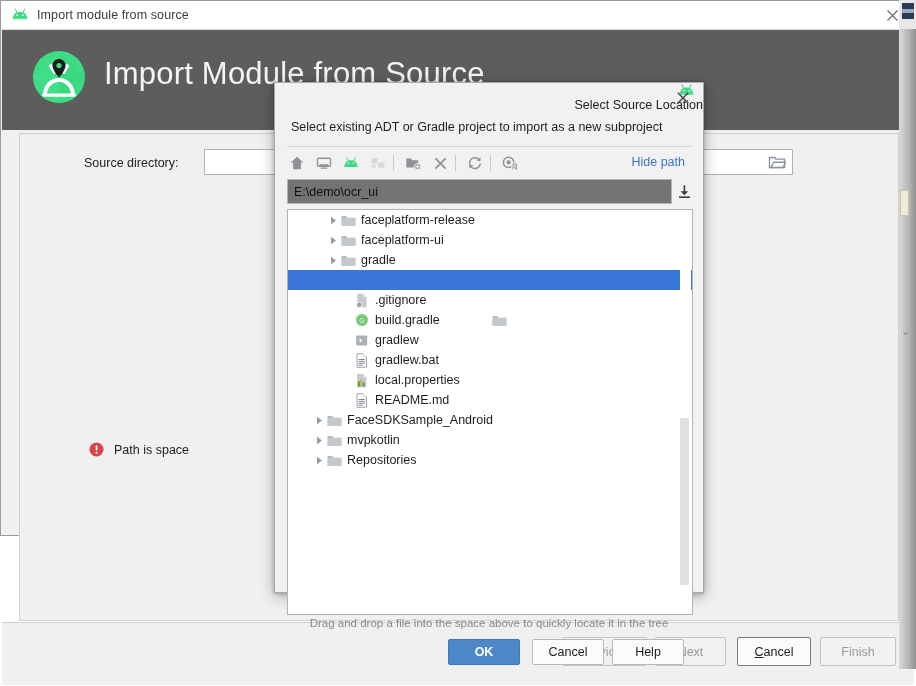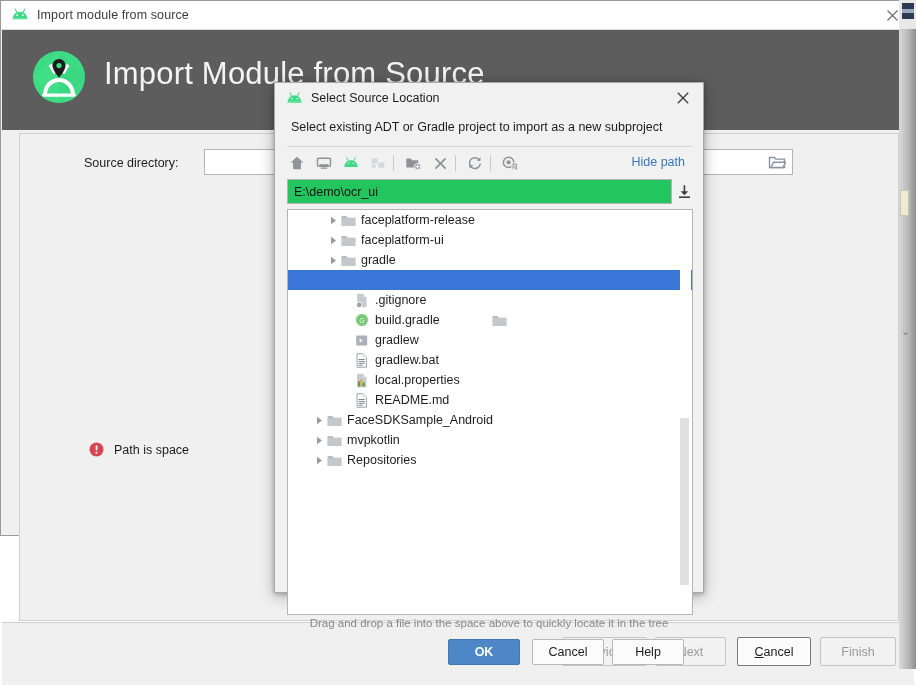--- a/index.html
+++ b/index.html
@@ -178,22 +178,23 @@
     width: 430px; height: 511px;
     background: #f1f1f1;
     border: 1px solid #a8a8a8;
     box-shadow: 0 3px 14px rgba(0,0,0,.30), 0 1px 4px rgba(0,0,0,.22);
   }
   #dlg-titlebar {
     position: absolute;
     left: 0; top: 0;
     width: 428px; height: 30px;
     background: #f1f1f1;
-    display: flex; align-items: center;
+    display: flex; align-items: flex-end;
     padding-left: 11px;
+    flex-direction: column;
   }
   #dlg-titlebar .tb-icon { width: 17px; height: 15px; margin-right: 8px; flex: 0 0 auto; }
   #dlg-title-text {
     font-size: 12.5px;
     color: #1d1d1d;
   }
   #dlg-close {
     position: absolute; right: 0; top: 0;
     width: 40px; height: 30px;
     display: flex; align-items: center; justify-content: center;
@@ -245,21 +246,21 @@
   
   #dlg-path-row {
     position: absolute;
     left: 12px; top: 96px;
     width: 406px; height: 25px;
   }
   #dlg-path-input {
     position: absolute;
     left: 0; top: 0;
     width: 385px; height: 25px;
-    background: #22c55e;
+    background: #737373;
     border: 1px solid #b4b4b4;
     font-family: "Liberation Sans", sans-serif;
     font-size: 12.5px;
     color: #111111;
     padding: 7px 6px;
     outline: none;
   }
   #dlg-path-download {
     position: absolute;
     right: 0; top: 4px;

